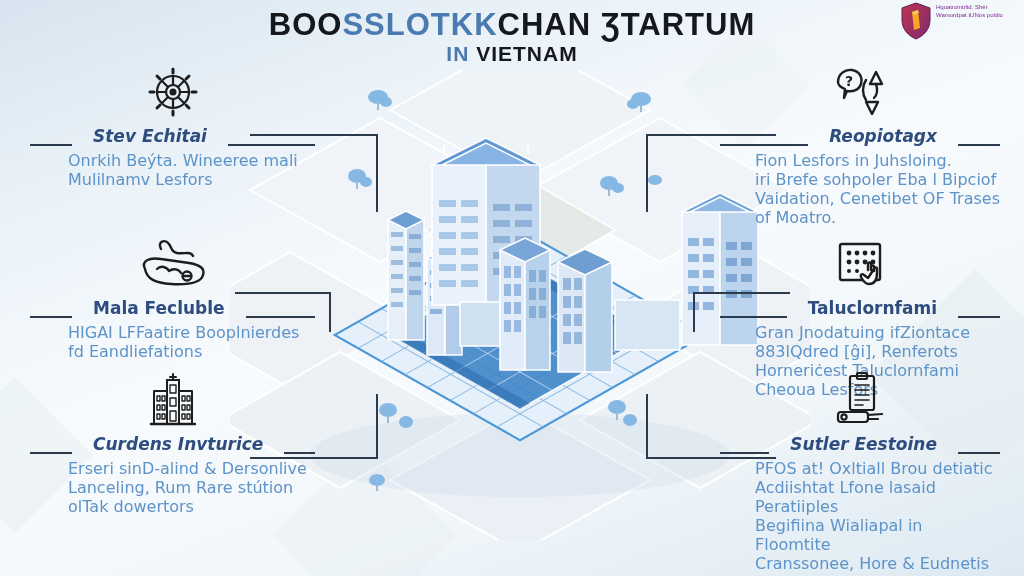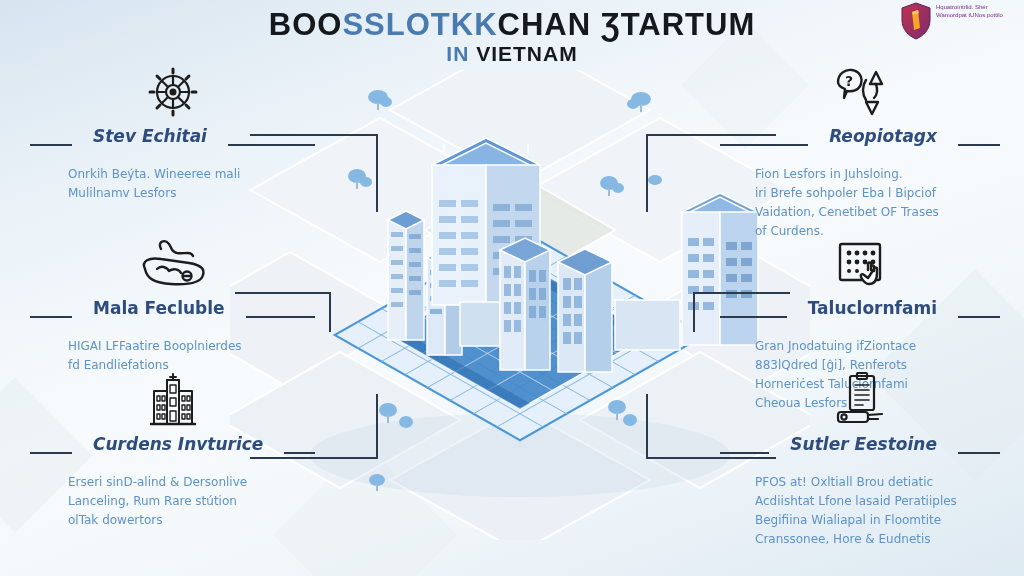--- a/index.html
+++ b/index.html
@@ -29,21 +29,21 @@
   
   .item { position:absolute; width:285px; }
   .item .icon-wrap { height:64px; display:flex; align-items:center; justify-content:center; }
   .title-row { display:flex; align-items:flex-end; gap:21px; height:22px; }
   .tline { height:2px; background:var(--line-dark); }
   .tline.short { width:42px; }
   .tline.grow { flex:1; }
   .item h3 { font-size:17px; font-weight:bold; color:var(--item-title); white-space:nowrap;
              font-family:"DejaVu Sans", sans-serif; }
   .item.em h3 { font-style:italic; }
-  .item .body { margin-top:19px; font-size:12px; line-height:19px; color:var(--body-text);
+  .item .body { margin-top:5px; font-size:16px; line-height:19px; color:var(--body-text);
                 font-family:"DejaVu Sans", sans-serif; }
   .item.left  { left:30px; }
   .item.left  .body { padding-left:38px; }
   .item.right { left:720px; width:280px; }
   .item.right .body { padding-left:35px; }
   .row1 { top:60px; }
   .row2 { top:232px; }
   .row3 { top:368px; }
 
   
@@ -417,21 +417,21 @@
   </div>
   <div class="title-row">
     <span class="tline grow"></span>
     <h3>Reopiotagx</h3>
     <span class="tline short"></span>
   </div>
   <p class="body">
     <span>Fion Lesfors in Juhsloing.</span><br>
     <span>iri Brefe sohpoler Eba l Bipciof</span><br>
     <span>Vaidation, Cenetibet OF Trases</span><br>
-    <span>of Curdens.</span>
+    <span>of Moatro.</span>
   </p>
 </div>
 
 <div class="item right row2">
   <div class="icon-wrap">
     <svg width="60" height="60" viewBox="0 0 60 60" fill="none" stroke="#1d1d1d" stroke-width="2.4" stroke-linecap="round" stroke-linejoin="round">
       <rect x="10" y="10" width="40" height="36" rx="2"></rect>
       <g fill="#1d1d1d" stroke="none">
         <circle cx="19" cy="19" r="2.4"></circle>
           <circle cx="27" cy="19" r="2.4"></circle>

